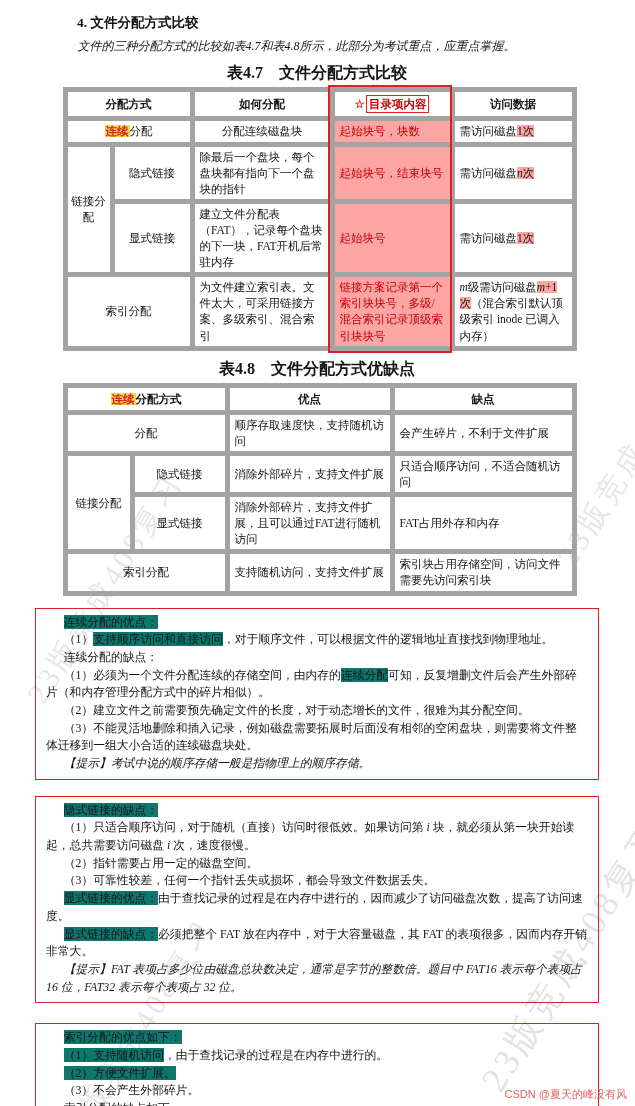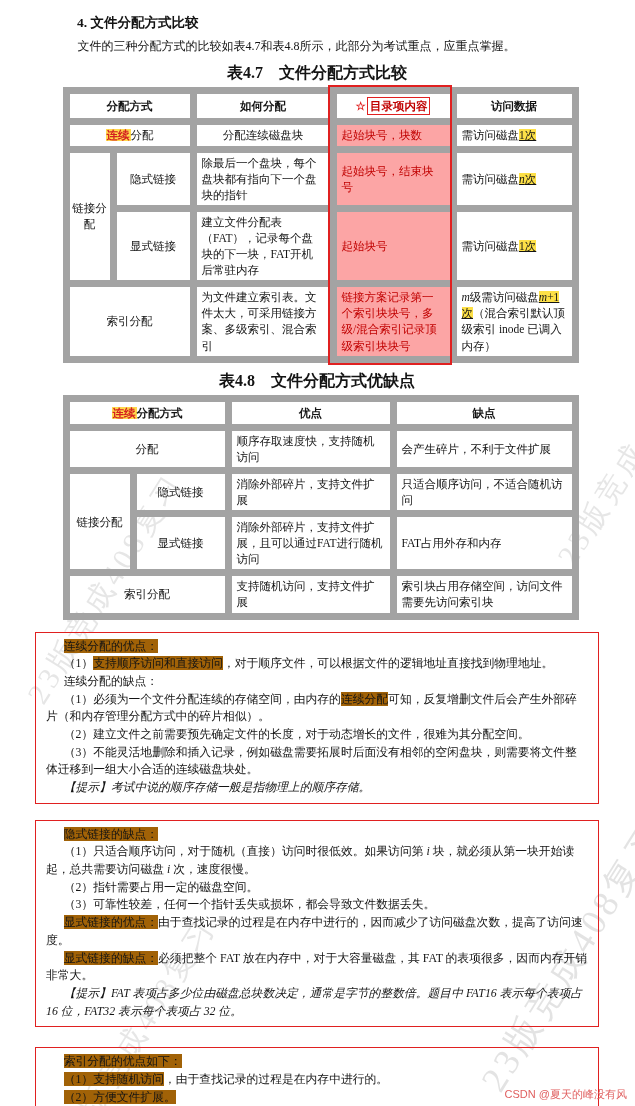--- a/index.html
+++ b/index.html
@@ -2,37 +2,37 @@
 <html><head>
 <meta charset="utf-8">
 <style>
   * { margin:0; padding:0; box-sizing:border-box; }
   html,body { background:#ffffff; }
   .page { width:635px; height:1106px; background:#ffffff; position:relative; overflow:hidden;
           font-family:"Liberation Serif","DejaVu Serif",serif; color:#141414; }
   .content { padding:12px 36px 0 35px; position:relative; z-index:2; }
 
   .heading { font-size:13.5px; font-weight:700; margin:2px 0 6px 42px; }
-  .intro   { font-size:12px; line-height:1.45; margin:0 12px 2px 28px; text-indent:1.2em; }
+  .intro   { font-size:12px; line-height:1.45; margin:0 12px 2px 28px; text-indent:1.2em;font-style:italic; }
   .caption { font-size:16px; font-weight:700; text-align:center; margin:8px 0 3px; }
 
   .twrap { position:relative; width:509px; margin:0 auto; }
   table  { border-collapse:collapse; table-layout:fixed; width:509px; font-size:11.5px; line-height:1.4; }
-  th,td  { border:7px solid #a3a3a3; padding:2px 5px; vertical-align:middle;margin-top:12px; }
+  th,td  { border:5px solid #a3a3a3; padding:2px 5px; vertical-align:middle;margin-top:12px; }
   th     { font-weight:700; text-align:center; padding:3px 2px; }
   td.ctr { text-align:center; padding:2px 2px; }
   .dirhead { color:#c00000; }
   .dirbox  { border:1.5px solid #e02020; padding:0 2px; display:inline-block; }
   .star    { color:#e02020; margin-right:1px; }
   td.dircell { background:#fca5a5; color:#c00000; }
   .colband { position:absolute; border:2px solid #e02020; pointer-events:none;
              left:265px; top:-2px; width:124px; height:calc(100% + 4px); z-index:3; }
 
-  .y { background:#a16207; }
-  .g { background:#fde047;text-decoration:underline; }
+  .y { background:#0f766e; }
+  .g { background:#fca5a5; }
   .i { font-style:italic; }
   .stamp { color:#d42020; background:#ffd94d; font-weight:700; padding:0 1px; }
 
   .rbox { border:1.6px solid #e02020; margin-top:12px; padding:5px 10px 6px;
           font-size:11.8px; line-height:1.5; }
   .rbox.m2 { margin-top:16px;font-family:Liberation Serif, serif; }
   .rbox.m3 { margin-top:20px; }
   .rbox p { text-indent:1.5em; }
   .tip { font-style:italic; }
 

